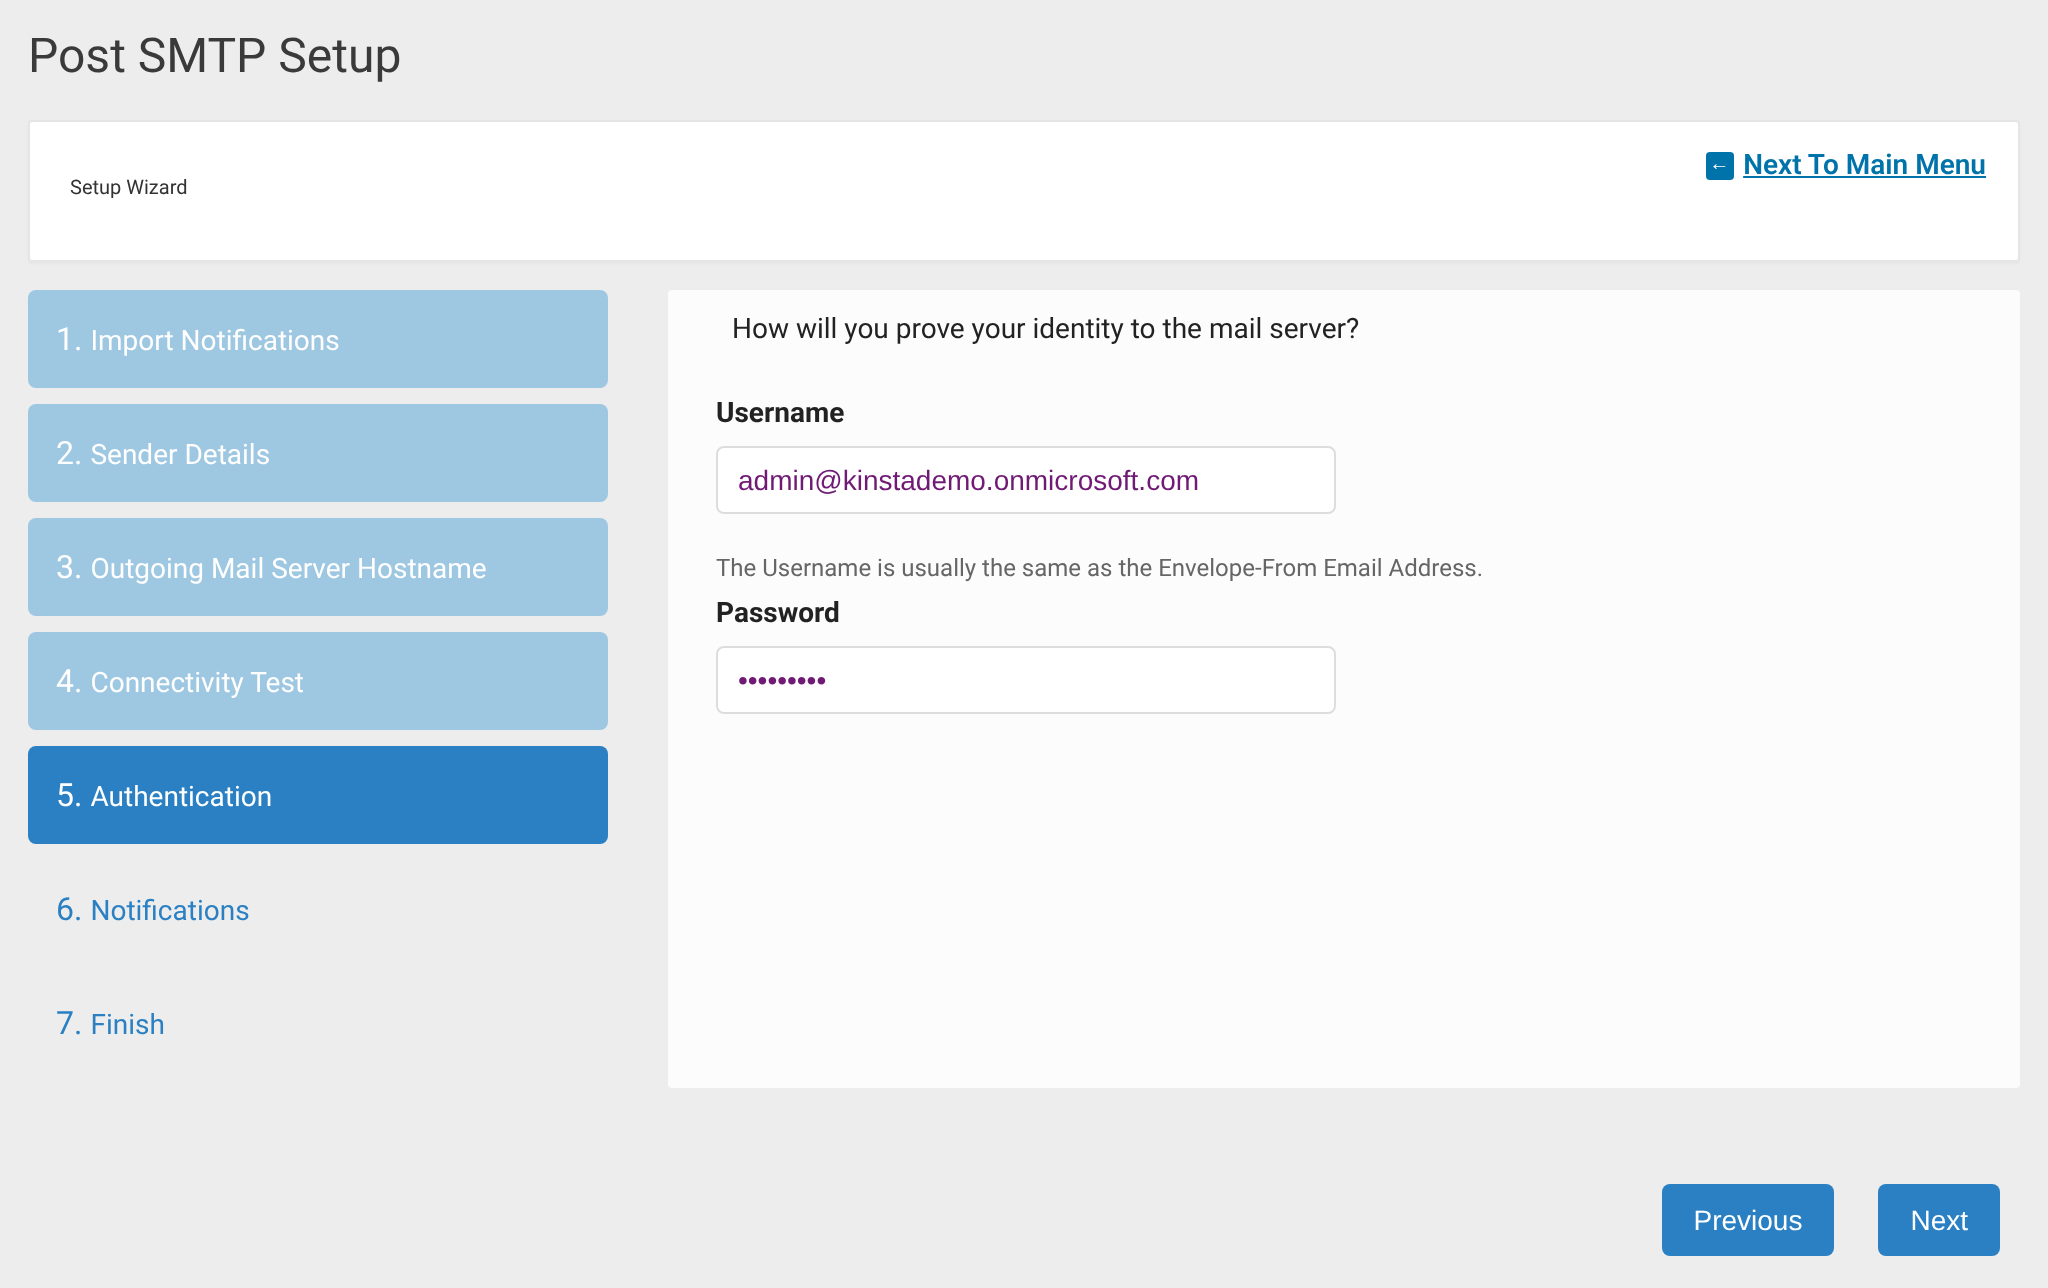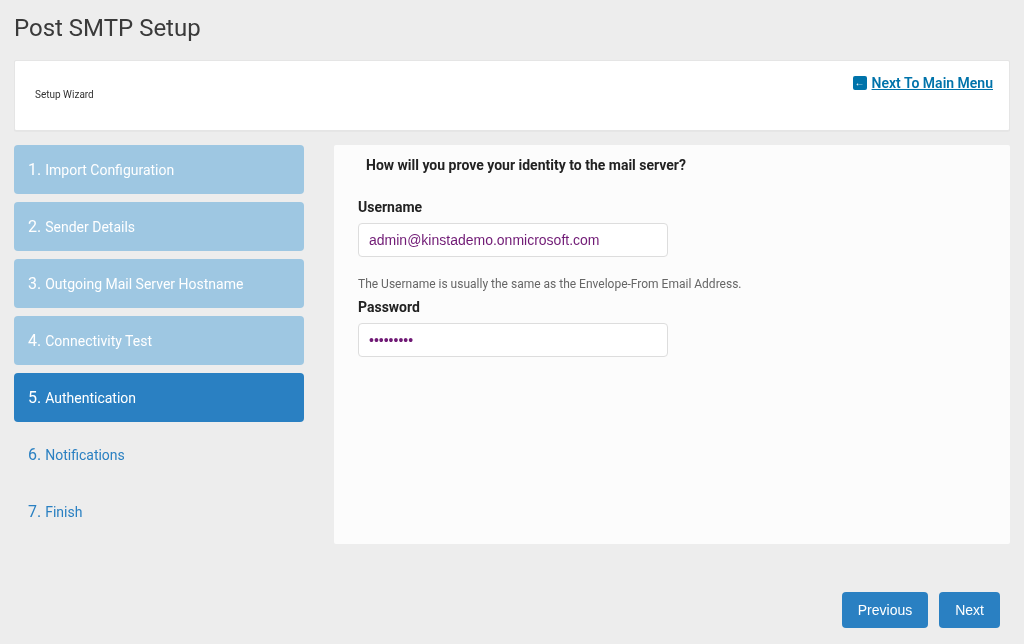--- a/index.html
+++ b/index.html
@@ -90,21 +90,21 @@
       font-size: 16px;
     }
     .content-col {
       flex: 1;
       background: #fcfcfc;
       padding: 12px 24px 24px 24px;
       border-radius: 2px;
     }
     .content-heading {
       font-size: 14px;
-      font-weight: 700;
+      font-weight: 400;
       color: #222;
       margin-bottom: 26px;
       margin-left: 8px;
     }
     .content-instructions {
       font-size: 14px;
       color: #555;
       margin-bottom: 22px;
     }
     .field-label {
@@ -127,21 +127,21 @@
     .helper-text {
       font-size: 12px;
       color: #666;
       margin-bottom: 8px;
     }
     .button-row {
       position: fixed;
       right: 24px;
       bottom: 16px;
       display: flex;
-      gap: 11px;
+      gap: 22px;
     }
     .btn {
       background: #2a80c2;
       color: #fff;
       border: none;
       border-radius: 4px;
       padding: 10px 16px;
       font-size: 14px;
       cursor: pointer;
     }
@@ -156,21 +156,21 @@
   <a class="back-link">
     <span class="back-icon">←</span>
     <span>Next To Main Menu</span>
   </a>
 </div>
 
 <div class="main-area">
   <div class="steps-col">
     <div class="step-item completed">
       <span class="step-num">1.</span>
-      <span>Import Configuration</span>
+      <span>Import Notifications</span>
     </div>
     <div class="step-item completed">
       <span class="step-num">2.</span>
       <span>Sender Details</span>
     </div>
     <div class="step-item completed">
       <span class="step-num">3.</span>
       <span>Outgoing Mail Server Hostname</span>
     </div>
     <div class="step-item completed">

